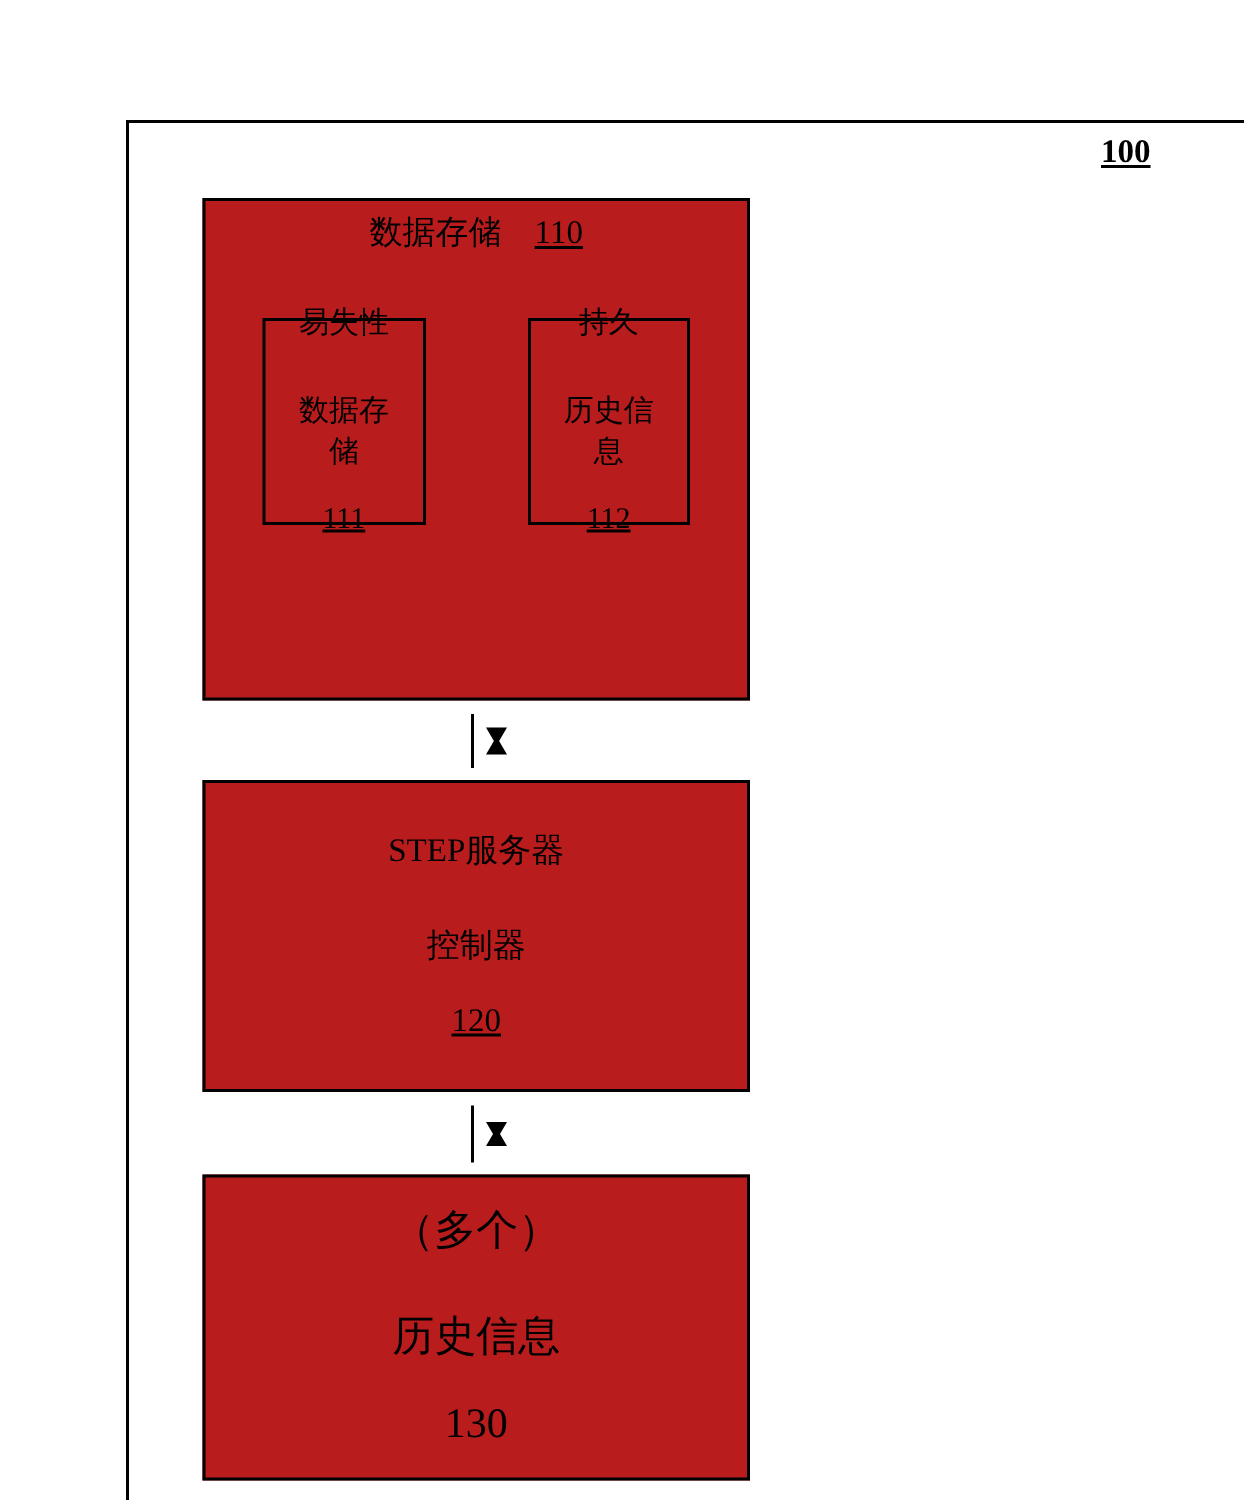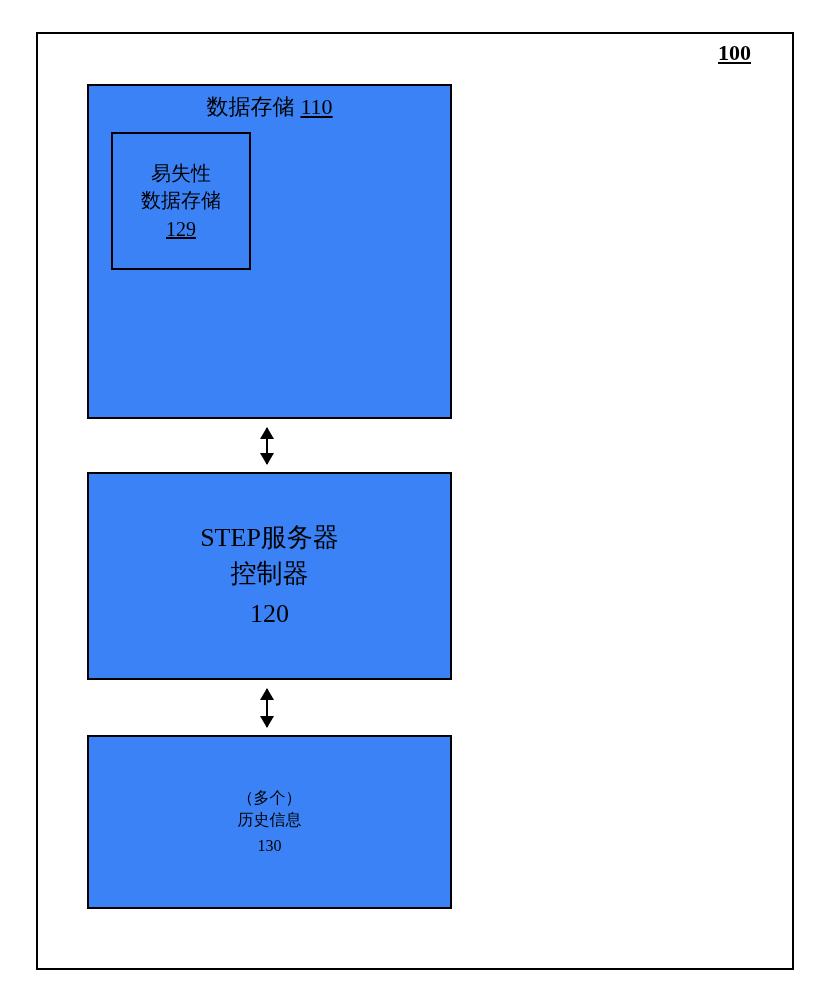--- a/index.html
+++ b/index.html
@@ -1,17 +1,17 @@
 <!DOCTYPE html>
 <html><head>
   <meta charset="utf-8">
   <style>
     * {
       box-sizing: border-box;
-      margin: 0;
+      margin: 16px;
       padding: 0;
     }
     body {
       font-family: "SimSun", "宋体", serif;
       background: #fff;
       width: 829px;
       height: 1000px;
       position: relative;
     }
     .outer-frame {
@@ -26,21 +26,21 @@
       position: absolute;
       right: 78px;
       top: 40px;
       font-size: 22px;
       font-weight: bold;
       text-decoration: underline;
     }
     .box {
       position: absolute;
       border: 2px solid #000;
-      background: #3b82f6;
+      background: #b91c1c;
       text-align: center;
       display: flex;
       flex-direction: column;
       align-items: center;
     }
     .box-110 {
       left: 87px;
       top: 84px;
       width: 365px;
       height: 335px;
@@ -51,21 +51,21 @@
       white-space: nowrap;
     }
     .box-110 .title-row .num {
       text-decoration: underline;
       margin-left: 6px;
     }
     .inner-boxes {
       display: flex;
       gap: 36px;
       margin-top: 10px;
-      justify-content: space-between;
+      justify-content: center;
       width: 100%;
       padding: 0 22px;
     }
     .inner-box {
       border: 2px solid #000;
       width: 140px;
       height: 138px;
       display: flex;
       flex-direction: column;
       align-items: center;
@@ -76,34 +76,35 @@
     .inner-box .num {
       text-decoration: underline;
       margin-top: 2px;
     }
     .box-120 {
       left: 87px;
       top: 472px;
       width: 365px;
       height: 208px;
       justify-content: center;
-      font-size: 26px;
+      font-size: 22px;
       line-height: 1.4;
       text-align: center;
     }
     .box-120 .num {
+      text-decoration: underline;
       margin-top: 3px;
     }
     .box-130 {
       left: 87px;
       top: 735px;
       width: 365px;
-      height: 174px;
+      height: 204px;
       justify-content: center;
-      font-size: 16px;
+      font-size: 28px;
       line-height: 1.4;
     }
     .box-130 .num {
       margin-top: 3px;
     }
     .arrow {
       position: absolute;
       left: 266px;
       width: 2px;
       background: #000;
@@ -145,21 +146,26 @@
 <div class="figure-label">100</div>
 
 <div class="box box-110">
   <div class="title-row">
     <span>数据存储</span><span class="num">110</span>
   </div>
   <div class="inner-boxes">
     <div class="inner-box">
       <div>易失性</div>
       <div>数据存储</div>
-      <div class="num">129</div>
+      <div class="num">111</div>
+    </div>
+    <div class="inner-box">
+      <div>持久</div>
+      <div>历史信息</div>
+      <div class="num">112</div>
     </div>
   </div>
 </div>
 
 <div class="arrow arrow-1">
   <div class="head-up"></div>
   <div class="head-down"></div>
 </div>
 
 <div class="box box-120">

